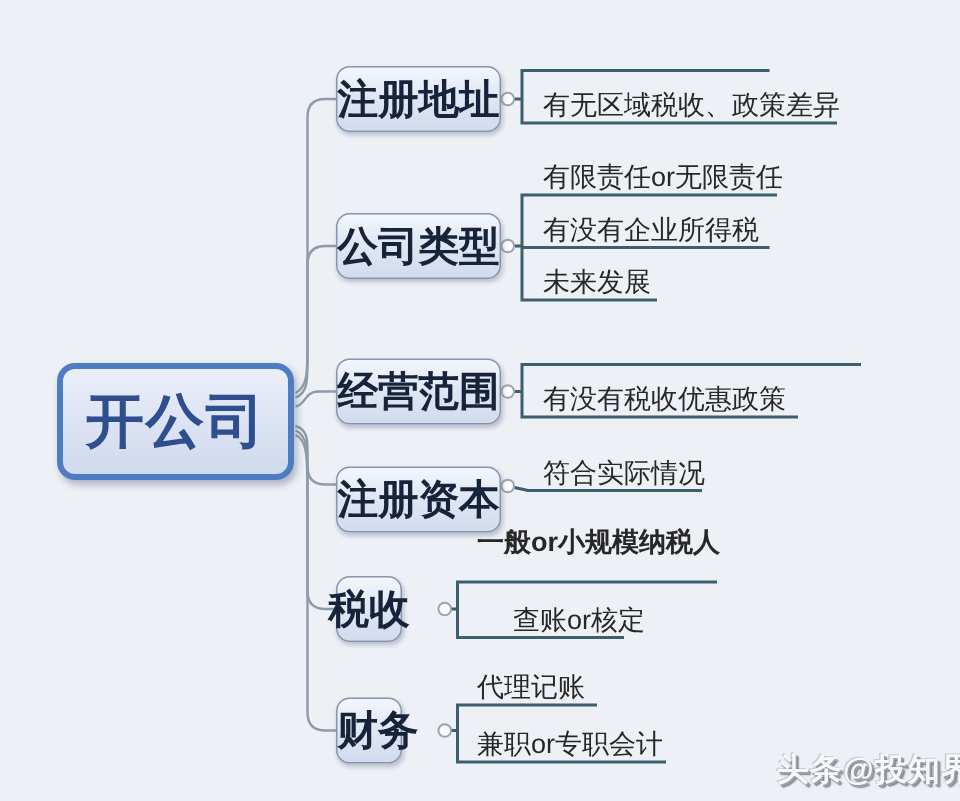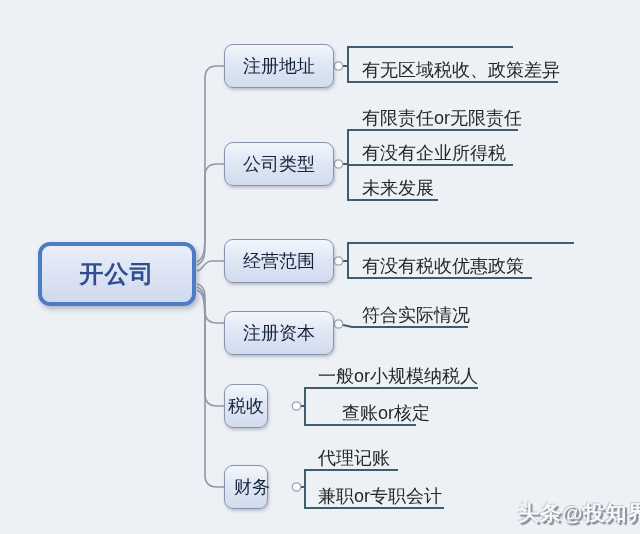--- a/index.html
+++ b/index.html
@@ -3,30 +3,30 @@
 <meta charset="utf-8">
 <style>
   html,body{margin:0;padding:0;}
   body{font-family:"Liberation Sans","DejaVu Sans",sans-serif;background:#e8ebf1;}
   .canvas{position:relative;width:640px;height:534px;background:#edf0f5;overflow:hidden;}
   svg.wires{position:absolute;left:0;top:0;width:640px;height:534px;}
 
   .topic{position:absolute;display:flex;align-items:center;justify-content:center;
          box-sizing:border-box;white-space:nowrap;}
 
-  .root-topic{left:38px;top:242px;width:158px;height:64px;
+  .root-topic{left:38px;top:242px;width:158px;height:78px;
     border:4px solid #4e7cc2;border-radius:12px;
     background:linear-gradient(180deg,#eaeef9 0%,#dce3f3 50%,#d0daee 100%);
     box-shadow:2px 3px 5px rgba(100,110,140,.45);
-    font-size:24px;font-weight:700;color:#2e4e8e;letter-spacing:1px;}
+    font-size:39px;font-weight:700;color:#2e4e8e;letter-spacing:1px;}
 
   .branch-topic{height:44px;border:1.5px solid #8694ad;border-radius:9px;
     background:linear-gradient(180deg,#f3f6fc 0%,#e0e7f4 45%,#d2dcee 100%);
     box-shadow:1px 2px 3px rgba(110,120,145,.4);
-    font-size:18px;font-weight:400;color:#17233a;}
+    font-size:27px;font-weight:700;color:#17233a;}
   .bw{left:224px;width:110px;}
   .bn{left:224px;width:44px;}
 
   .leaf{position:absolute;font-size:18px;font-weight:500;color:#272727;white-space:nowrap;line-height:20px;}
 
   .watermark{position:absolute;left:518px;top:499px;font-size:21px;font-weight:700;
     color:#f7f8fa;letter-spacing:1px;white-space:nowrap;
     text-shadow:1px 1px 0 #9ba1ac,2px 2px 1px rgba(105,110,122,.85),-1px -1px 0 #c9ccd4;}
 </style>
 </head>
@@ -82,20 +82,20 @@
   <div class="leaf" style="left:362px;top:60px;">有无区域税收、政策差异</div>
 
   <div class="leaf" style="left:362px;top:108px;">有限责任or无限责任</div>
   <div class="leaf" style="left:362px;top:143px;">有没有企业所得税</div>
   <div class="leaf" style="left:362px;top:178px;text-align:right;">未来发展</div>
 
   <div class="leaf" style="left:362px;top:256px;">有没有税收优惠政策</div>
 
   <div class="leaf" style="left:362px;top:305px;">符合实际情况</div>
 
-  <div class="leaf" style="left:318px;top:366px;">一般or小规模纳税人</div>
+  <div class="leaf" style="left:318px;top:351px;font-weight:bold;">一般or小规模纳税人</div>
   <div class="leaf" style="left:318px;top:403px;margin-left:24px;">查账or核定</div>
 
   <div class="leaf" style="left:318px;top:448px;">代理记账</div>
   <div class="leaf" style="left:318px;top:486px;">兼职or专职会计</div>
 
   <div class="watermark">头条@投知界</div>
 </div>
 
 </body></html>

